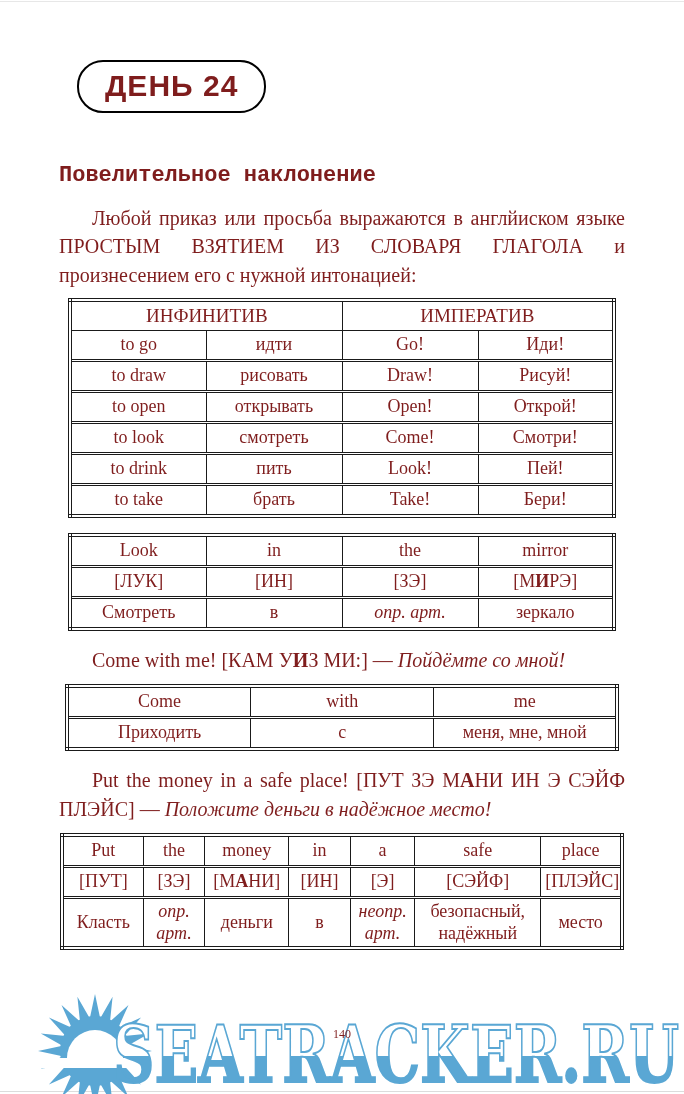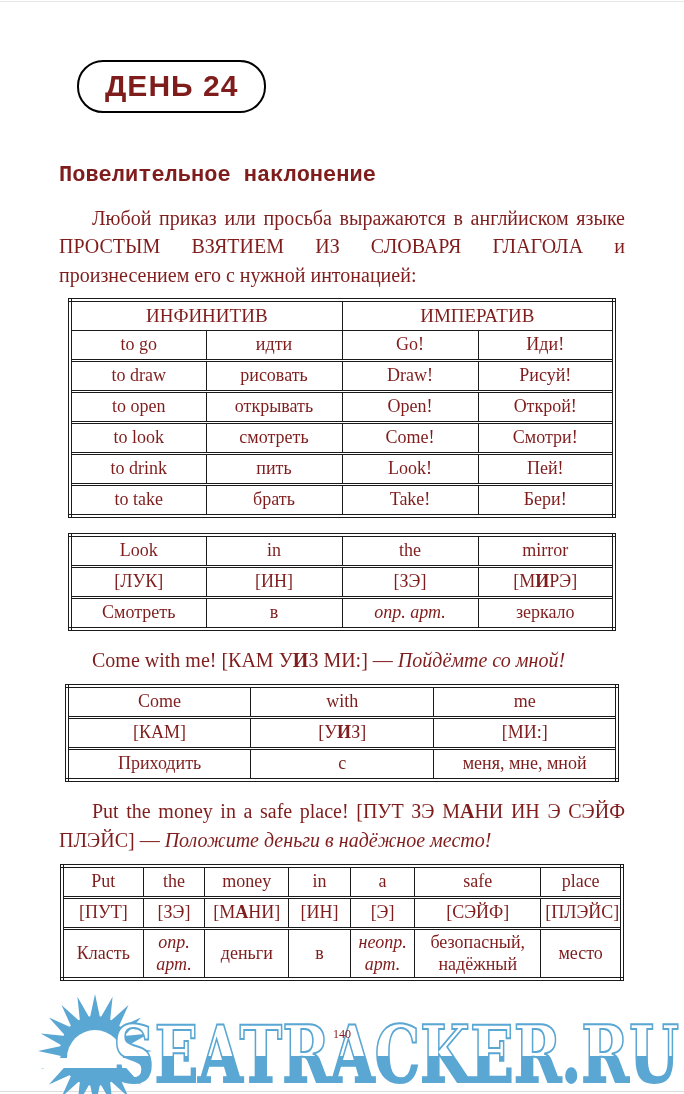--- a/index.html
+++ b/index.html
@@ -191,25 +191,20 @@
       <colgroup>
           <col style="width:33.4%">
           <col style="width:33.3%">
           <col style="width:33.3%">
         </colgroup>
       <tbody>
           <tr>
             <td>Come</td>
             <td>with</td>
             <td>me</td>
-          </tr>
-          <tr>
-            <td>[КАМ]</td>
-            <td><span>[У</span><span class="b">И</span><span>З]</span></td>
-            <td>[МИ:]</td>
           </tr>
           <tr>
             <td>Приходить</td>
             <td>с</td>
             <td>меня, мне, мной</td>
           </tr>
         </tbody>
     </table>
 
     <p class="example"><span>Put the money in a safe place! [ПУТ ЗЭ М</span><span class="b">А</span><span>НИ ИН Э СЭЙФ ПЛЭЙС] — </span><span class="i">Положите деньги в надёжное место!</span></p>

